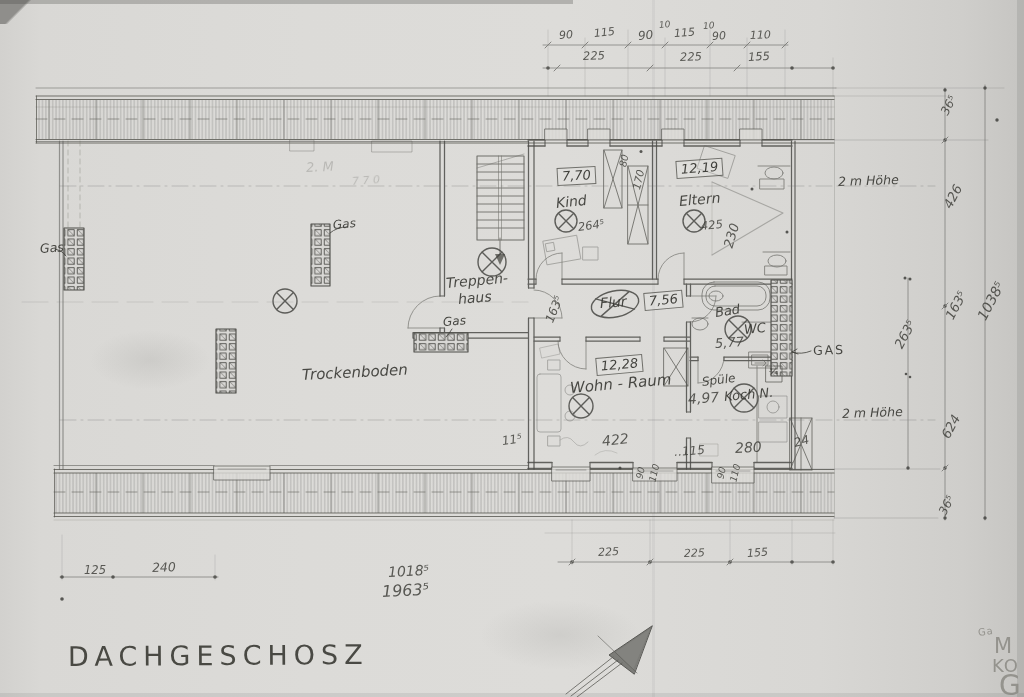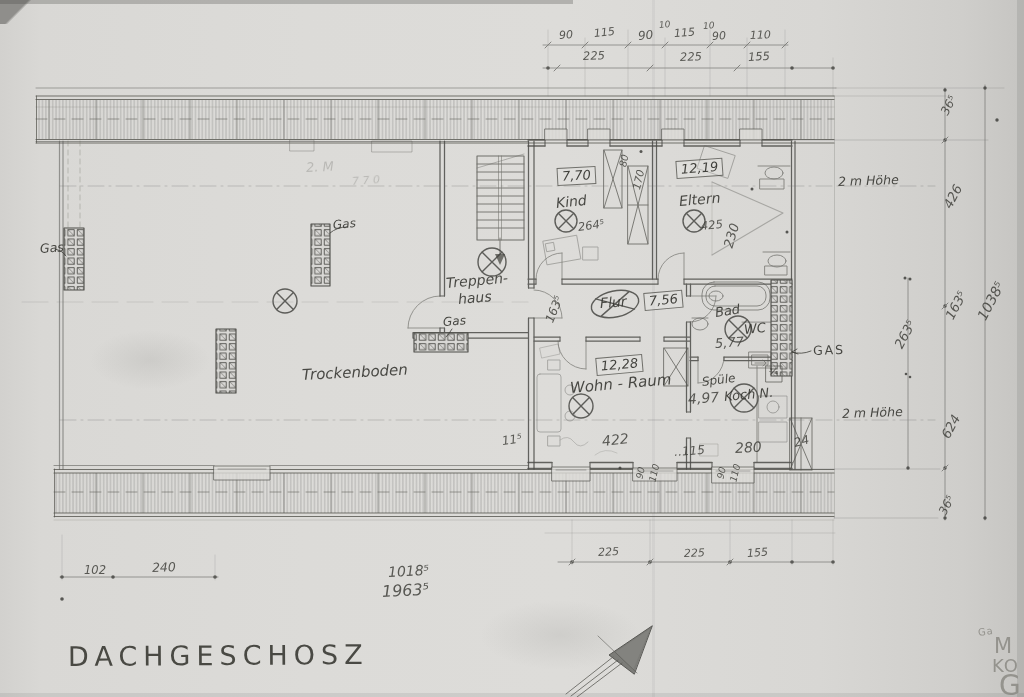--- a/index.html
+++ b/index.html
@@ -329,21 +329,21 @@
       <span class="ann dim" style="left: 674px; top: 28px; font-size: 11px; transform: rotate(-4deg);">115</span>
       <span class="ann dim" style="left: 703px; top: 22px; font-size: 9px; transform: rotate(-4deg);">10</span>
       <span class="ann dim" style="left: 712px; top: 31px; font-size: 11px; transform: rotate(-4deg);">90</span>
       <span class="ann dim" style="left: 750px; top: 30px; font-size: 11px; transform: rotate(-2deg);">110</span>
       <span class="ann dim" style="left: 583px; top: 51px; font-size: 11.5px; transform: rotate(-2deg);">225</span>
       <span class="ann dim" style="left: 680px; top: 52px; font-size: 11.5px; transform: rotate(-2deg);">225</span>
       <span class="ann dim" style="left: 748px; top: 52px; font-size: 11.5px; transform: rotate(-3deg);">155</span>
       <span class="ann dim" style="left: 598px; top: 547px; font-size: 11px; transform: rotate(-3deg);">225</span>
       <span class="ann dim" style="left: 684px; top: 548px; font-size: 11px; transform: rotate(-2deg);">225</span>
       <span class="ann dim" style="left: 747px; top: 548px; font-size: 11px; transform: rotate(-4deg);">155</span>
-      <span class="ann dim" style="left: 84px; top: 565px; font-size: 11.5px;">102</span>
+      <span class="ann dim" style="left: 84px; top: 565px; font-size: 11.5px;">125</span>
       <span class="ann dim" style="left: 152px; top: 562px; font-size: 12.5px; transform: rotate(-2deg);">240</span>
       <span class="ann dim" style="left: 388px; top: 565px; font-size: 14px; transform: rotate(-3deg);">1018⁵</span>
       <span class="ann dim" style="left: 382px; top: 584px; font-size: 16px; transform: rotate(-3deg);">1963⁵</span>
       <span class="ann dim" style="left: 944px; top: 108px; font-size: 12px; transform: rotate(-62deg);">36⁵</span>
       <span class="ann dim" style="left: 947px; top: 201px; font-size: 13px; transform: rotate(-62deg);">426</span>
       <span class="ann dim" style="left: 949px; top: 312px; font-size: 13px; transform: rotate(-62deg);">163⁵</span>
       <span class="ann dim" style="left: 981px; top: 312px; font-size: 14px; transform: rotate(-62deg);">1038⁵</span>
       <span class="ann dim" style="left: 898px; top: 341px; font-size: 13px; transform: rotate(-62deg);">263⁵</span>
       <span class="ann dim" style="left: 945px; top: 431px; font-size: 13px; transform: rotate(-62deg);">624</span>
       <span class="ann dim" style="left: 942px; top: 508px; font-size: 12px; transform: rotate(-62deg);">36⁵</span>

